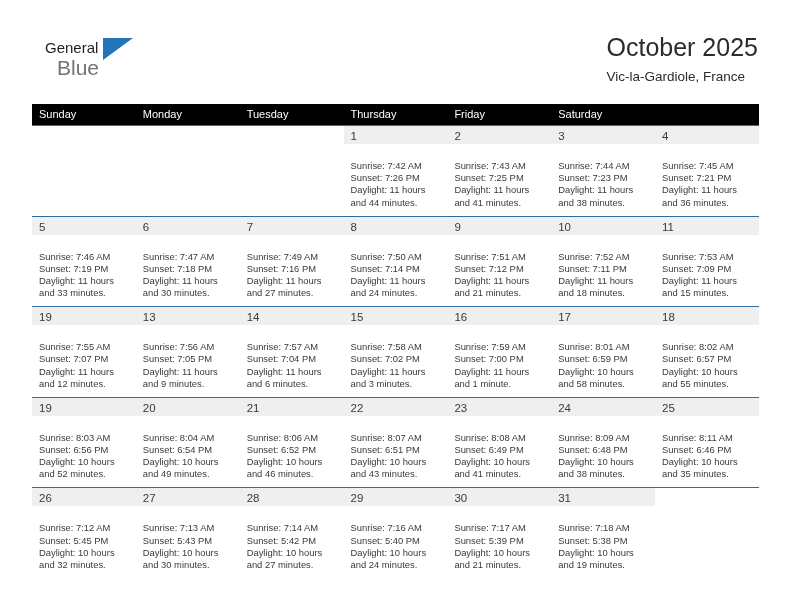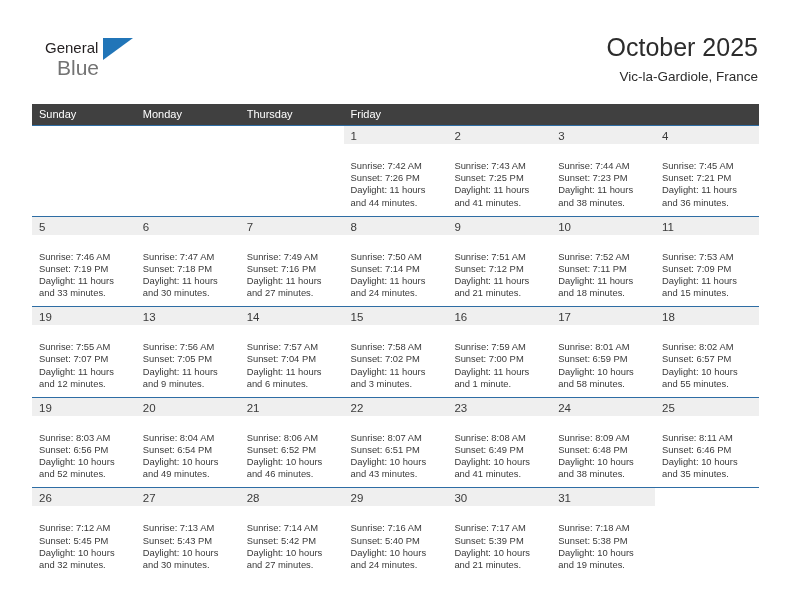--- a/index.html
+++ b/index.html
@@ -64,21 +64,21 @@
     width: 0;
     height: 0;
     border-left: 30px solid #2175b8;
     border-bottom: 22px solid transparent;
   }
 
   .title-block {
     position: absolute;
     right: 34px;
     top: 32px;
-    text-align: right;
+    text-align: left;
   }
   .month-title {
     font-size: 25px;
     color: #2c2c2c;
     line-height: 30px;
     white-space: nowrap;
     font-family: "Liberation Sans", sans-serif;
     font-weight: normal;
     margin: 0;
   }
@@ -96,21 +96,21 @@
     position: absolute;
     left: 32px;
     top: 104px;
     width: 727px;
   }
 
   .dow-row {
     display: flex;
     width: 727px;
     height: 21px;
-    background: #404040;
+    background: #000000;
   }
   .dow-cell {
     width: 103.857px;
     box-sizing: border-box;
     padding-left: 7px;
     color: #ffffff;
     font-size: 11px;
     line-height: 21px;
     font-family: "Liberation Sans", sans-serif;
     white-space: nowrap;
@@ -180,22 +180,24 @@
       <div class="location">Vic-la-Gardiole, France</div>
     </div>
 
   </div>
 
   <div class="calendar">
 
     <div class="dow-row">
       <div class="dow-cell">Sunday</div>
       <div class="dow-cell">Monday</div>
+      <div class="dow-cell">Tuesday</div>
       <div class="dow-cell">Thursday</div>
       <div class="dow-cell">Friday</div>
+      <div class="dow-cell">Saturday</div>
     </div>
 
     <div class="week">
       <div class="day-cell">
         <div class="daynum-band"><span class="daynum"></span></div>
         <div class="details">
           <div></div>
           <div></div>
           <div></div>
           <div></div>

